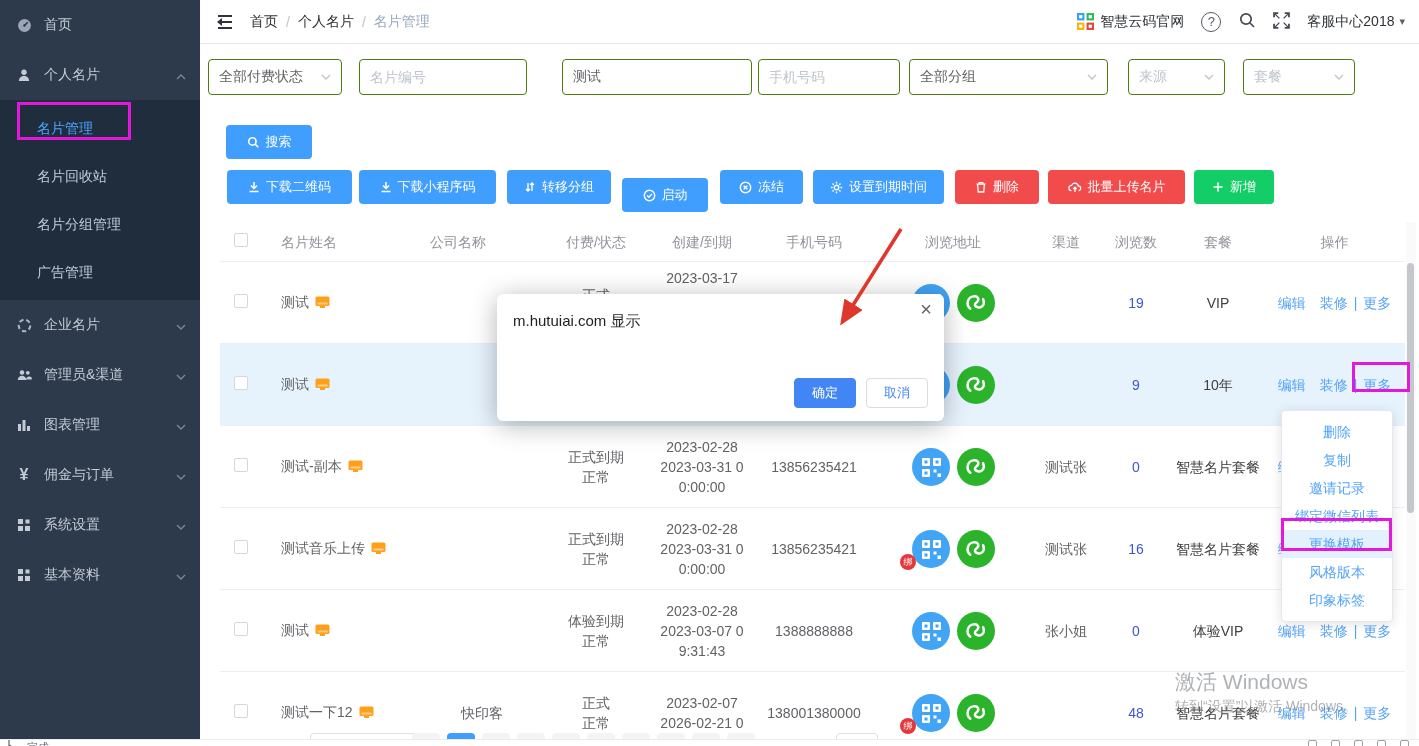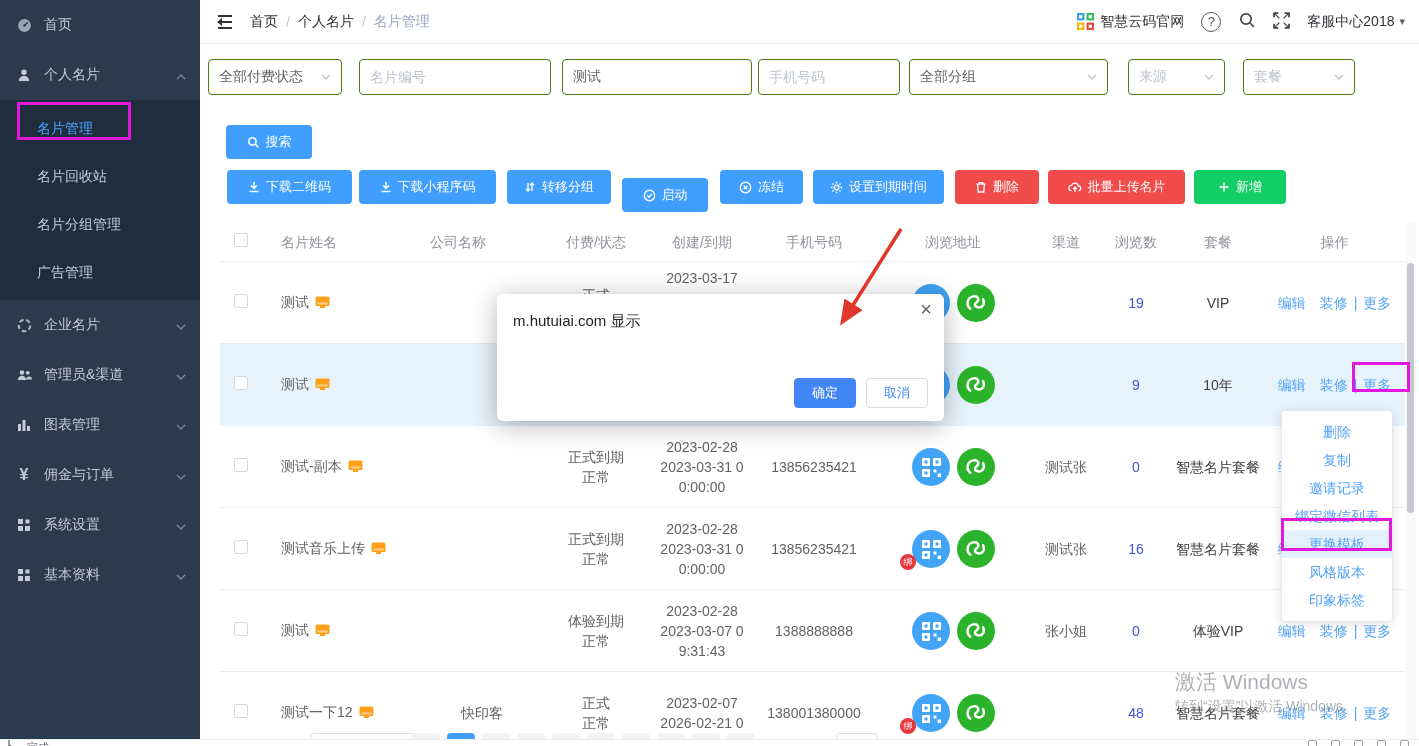--- a/index.html
+++ b/index.html
@@ -267,21 +267,21 @@
     </span>
   </div>
 </header>
 
 <div class="fbox" style="left:208px;width:134px;">
   <span class="sel-txt">全部付费状态</span>
   <svg width="10" height="6" viewBox="0 0 10 6" fill="none">
       <polyline points="1,1 5,5 9,1" stroke="#c0c4cc" stroke-width="1.4"></polyline>
     </svg>
 </div>
-<div class="fbox" style="left:359px;width:192px;">
+<div class="fbox" style="left:359px;width:168px;">
   <input placeholder="名片编号" style="">
 </div>
 <div class="fbox" style="left:562px;width:190px;">
   <input value="测试" style="">
 </div>
 <div class="fbox" style="left:758px;width:142px;">
   <input placeholder="手机号码" style="">
 </div>
 <div class="fbox" style="left:909px;width:199px;">
   <span class="sel-txt">全部分组</span>
@@ -355,21 +355,21 @@
     </svg>
   <span>删除</span>
 </button>
 <button class="btn btn-red" style="top:170px;left:1048px;width:137px;">
   <svg width="14" height="12" viewBox="0 0 14 12" fill="none" stroke="#fff" stroke-width="1.3">
       <path d="M3.4 9.6 A2.6 2.6 0 0 1 3.6 4.4 A3.4 3.4 0 0 1 10.2 5 A2.3 2.3 0 0 1 10.6 9.6"></path>
       <path d="M7 11 V6.4 M5.2 8 L7 6.2 L8.8 8"></path>
     </svg>
   <span>批量上传名片</span>
 </button>
-<button class="btn btn-green" style="top:170px;left:1194px;width:92px;">
+<button class="btn btn-green" style="top:170px;left:1194px;width:80px;">
   <svg width="12" height="12" viewBox="0 0 12 12" fill="none" stroke="#fff" stroke-width="1.6">
       <path d="M6 1.5 V10.5 M1.5 6 H10.5"></path>
     </svg>
   <span>新增</span>
 </button>
 
 <div class="table">
   <div class="grid thead">
     <div class="cell"><span class="checkbox"></span></div>
     <div class="cell cl">名片姓名</div>

